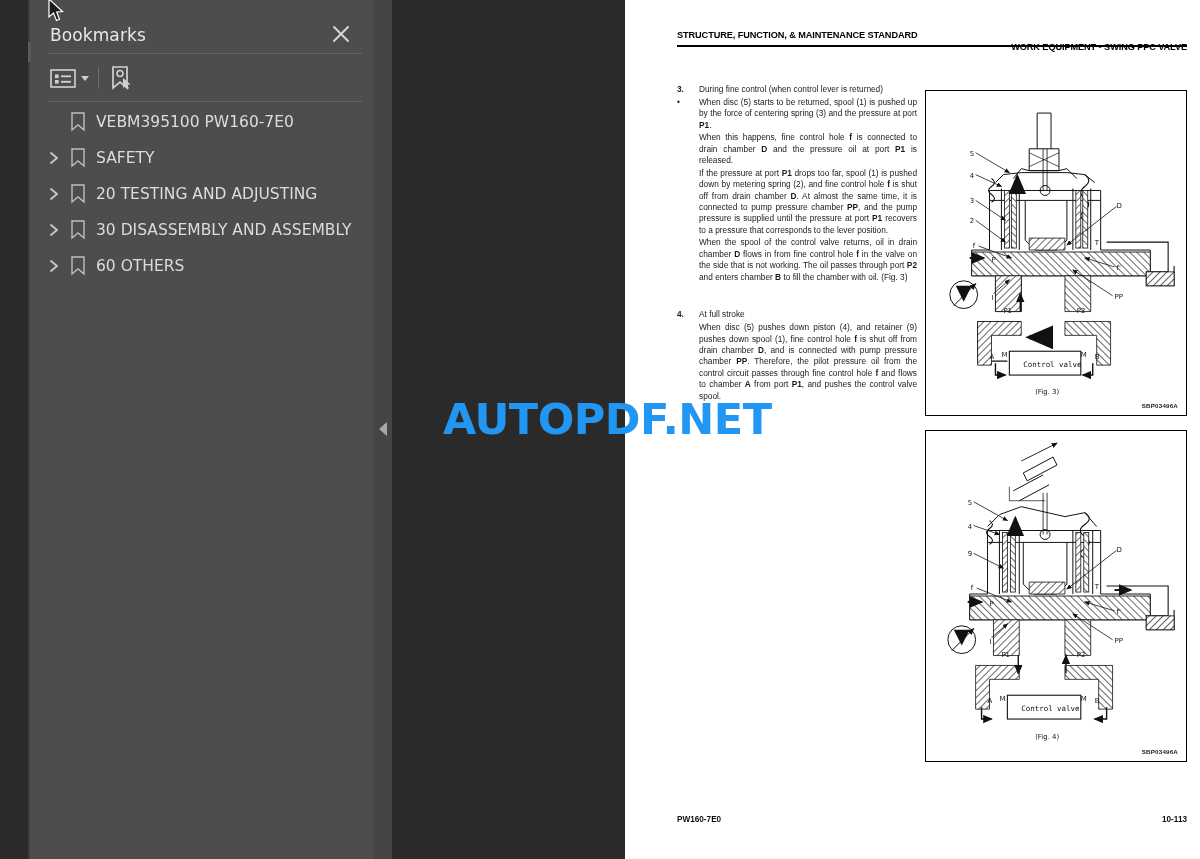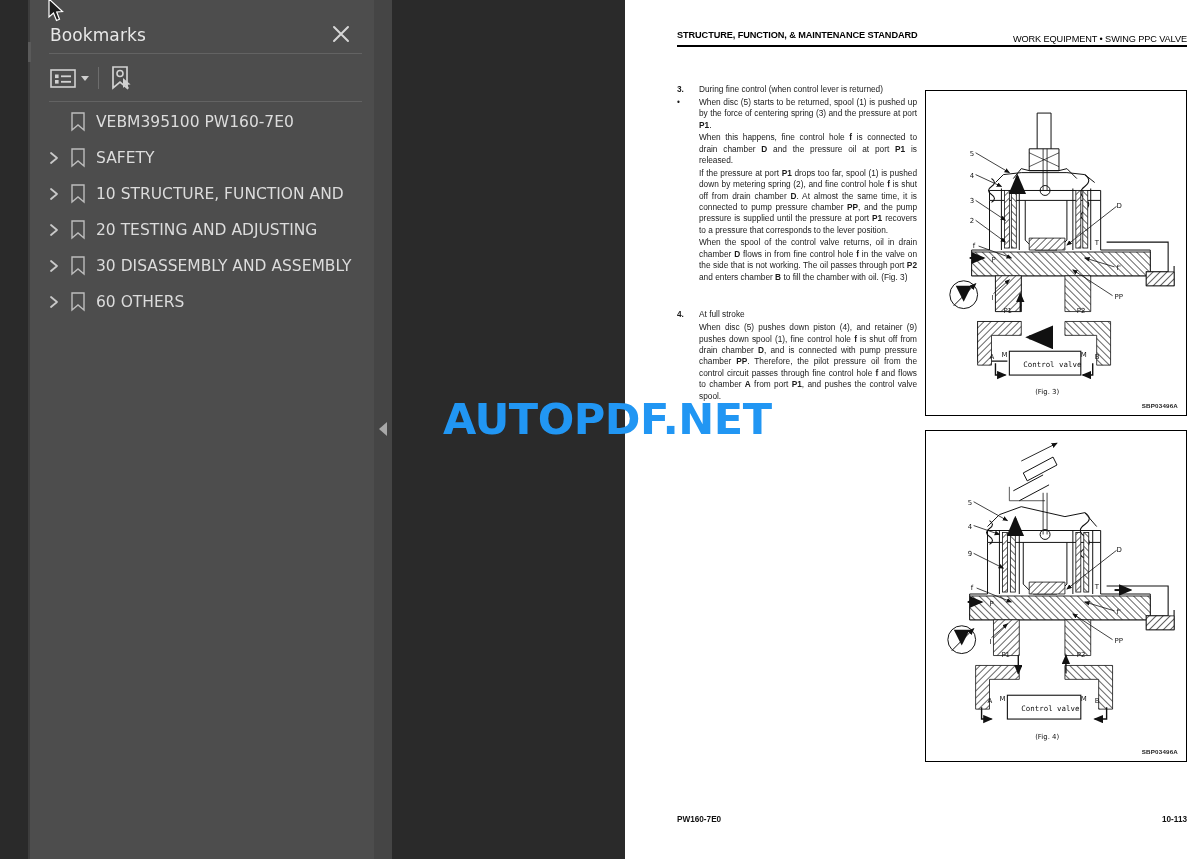--- a/index.html
+++ b/index.html
@@ -126,22 +126,22 @@
   
   #pg-header {
     position: absolute; left: 52px; top: 30px; width: 510px; height: 22px;
   }
   #hdr-left {
     position: absolute; left: 0; top: 0;
     font-size: 9.2px; font-weight: bold; color: #000;
     letter-spacing: -0.1px;
   }
   #hdr-right {
-    position: absolute; right: 0; top: 4px;
-    font-size: 9.2px; font-weight: normal; color: #000;
+    position: absolute; right: 0; top: 12px;
+    font-size: 9.2px; font-weight: bold; color: #000;
     letter-spacing: -0.1px;
   }
   #hdr-rule {
     position: absolute; left: 0; top: 15px; width: 510px; height: 1.6px;
     background: #000;
   }
 
   
   #col-text {
     position: absolute; left: 52px; top: 84px;
@@ -271,31 +271,20 @@
         <div class="tree-row">
           <span class="tw">
             <svg width="12" height="14" viewBox="0 0 12 14">
               <path d="M3 2 L9 7 L3 12" fill="none" stroke="#c9c9c9" stroke-width="1.8" stroke-linecap="round" stroke-linejoin="round"></path>
             </svg>
           </span>
           <span class="bm-icon"><svg width="16" height="20" viewBox="0 0 16 20">
               <path d="M2 1 L14 1 L14 18 L8 13 L2 18 Z" fill="none" stroke="#bdbdbd" stroke-width="1.4"></path>
             </svg></span>
           <span class="tree-label">SAFETY</span>
-        </div>
-        <div class="tree-row">
-          <span class="tw">
-            <svg width="12" height="14" viewBox="0 0 12 14">
-              <path d="M3 2 L9 7 L3 12" fill="none" stroke="#c9c9c9" stroke-width="1.8" stroke-linecap="round" stroke-linejoin="round"></path>
-            </svg>
-          </span>
-          <span class="bm-icon"><svg width="16" height="20" viewBox="0 0 16 20">
-              <path d="M2 1 L14 1 L14 18 L8 13 L2 18 Z" fill="none" stroke="#bdbdbd" stroke-width="1.4"></path>
-            </svg></span>
-          <span class="tree-label">10 STRUCTURE, FUNCTION AND</span>
         </div>
         <div class="tree-row">
           <span class="tw">
             <svg width="12" height="14" viewBox="0 0 12 14">
               <path d="M3 2 L9 7 L3 12" fill="none" stroke="#c9c9c9" stroke-width="1.8" stroke-linecap="round" stroke-linejoin="round"></path>
             </svg>
           </span>
           <span class="bm-icon"><svg width="16" height="20" viewBox="0 0 16 20">
               <path d="M2 1 L14 1 L14 18 L8 13 L2 18 Z" fill="none" stroke="#bdbdbd" stroke-width="1.4"></path>
             </svg></span>

